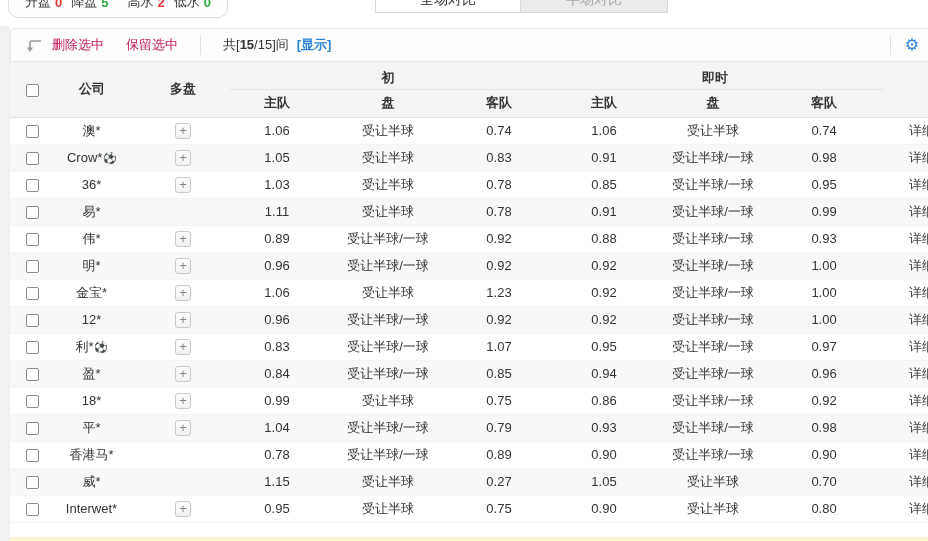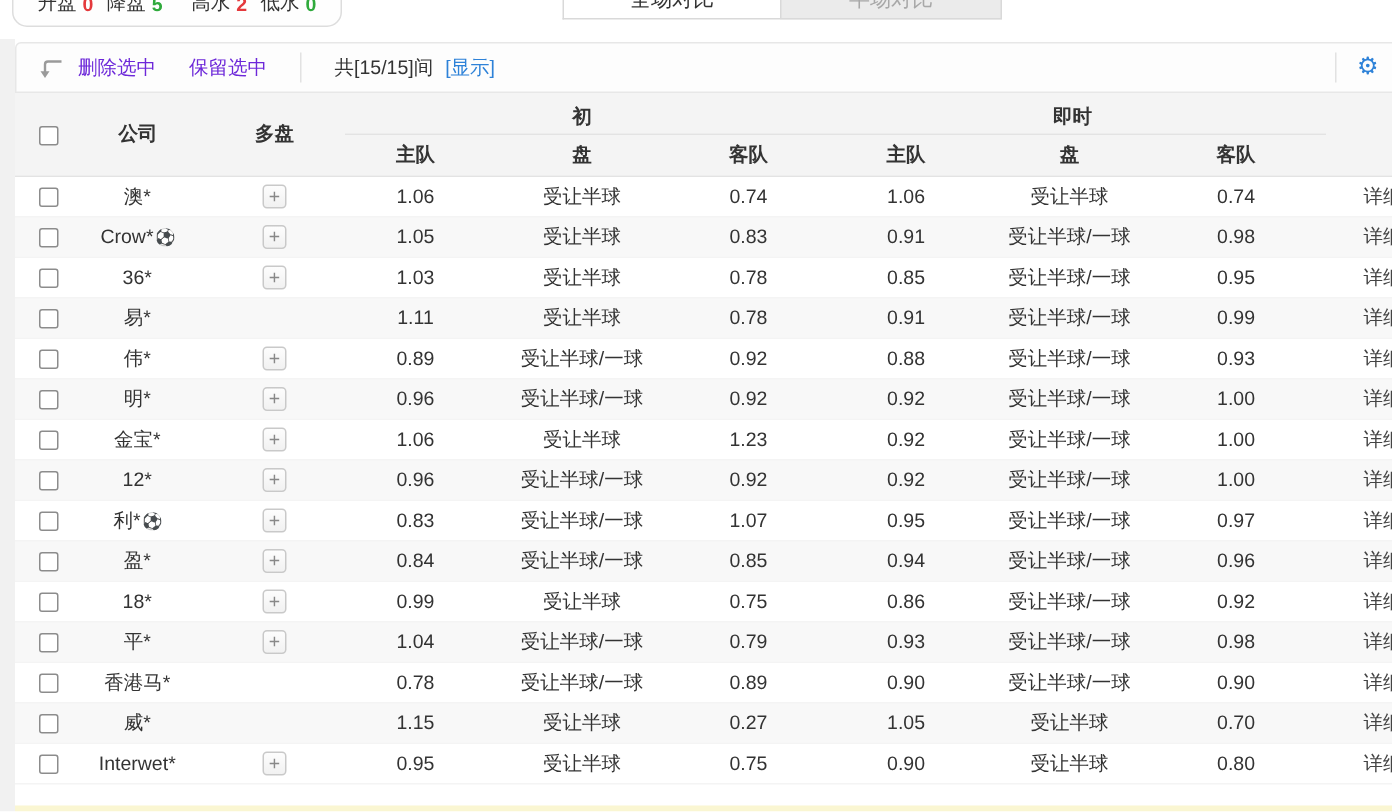--- a/index.html
+++ b/index.html
@@ -24,25 +24,25 @@
   .tab { height:28px; display:flex; align-items:flex-end; justify-content:center;
     padding-bottom:3px; font-size:14px; border:1px solid #d9d9d9; cursor:pointer; }
   .tab.active { width:145px; background:#fff; color:#333; border-right:none; }
   .tab.inactive { width:148px; background:#ebebeb; color:#a8a8a8; }
 
   
   .toolbar { position:absolute; left:10px; top:28px; width:948px; height:34px;
     background:#fdfdfd; border:1px solid #e7e7e7; border-radius:4px 0 0 0;
     display:flex; align-items:center; padding:0 38px 0 14px; font-size:13px; }
   .arrow-ic { margin-right:10px; flex:0 0 auto; }
-  .tb-btn { color:#6d28d9; margin-right:22px; cursor:pointer; white-space:nowrap; }
+  .tb-btn { color:#be185d; margin-right:22px; cursor:pointer; white-space:nowrap; }
   .vdiv { width:1px; height:20px; background:#e2e2e2; margin-right:22px; }
   .count { white-space:nowrap; color:#333; }
-  .count b { font-weight:normal; }
-  .show-link { color:var(--accent); margin-left:8px; cursor:pointer; text-decoration:none; white-space:nowrap; }
+  .count b { font-weight:bold; }
+  .show-link { color:var(--accent); margin-left:8px; cursor:pointer; text-decoration:none; white-space:nowrap;font-weight:bold; }
   .tb-right { margin-left:auto; display:flex; align-items:center; }
   .tb-right .vdiv { margin-right:14px; }
   .gear { color:var(--accent); font-size:16px; line-height:1; cursor:pointer; }
 
   
   table { position:absolute; left:10px; top:62px; width:950px; border-collapse:collapse;
     table-layout:fixed; font-size:13px; }
   col.c1{width:38px} col.c2{width:88px} col.c3{width:94px} col.c4{width:94px}
   col.c5{width:128px} col.c6{width:94px} col.c7{width:116px} col.c8{width:102px}
   col.c9{width:120px} col.c10{width:76px}

